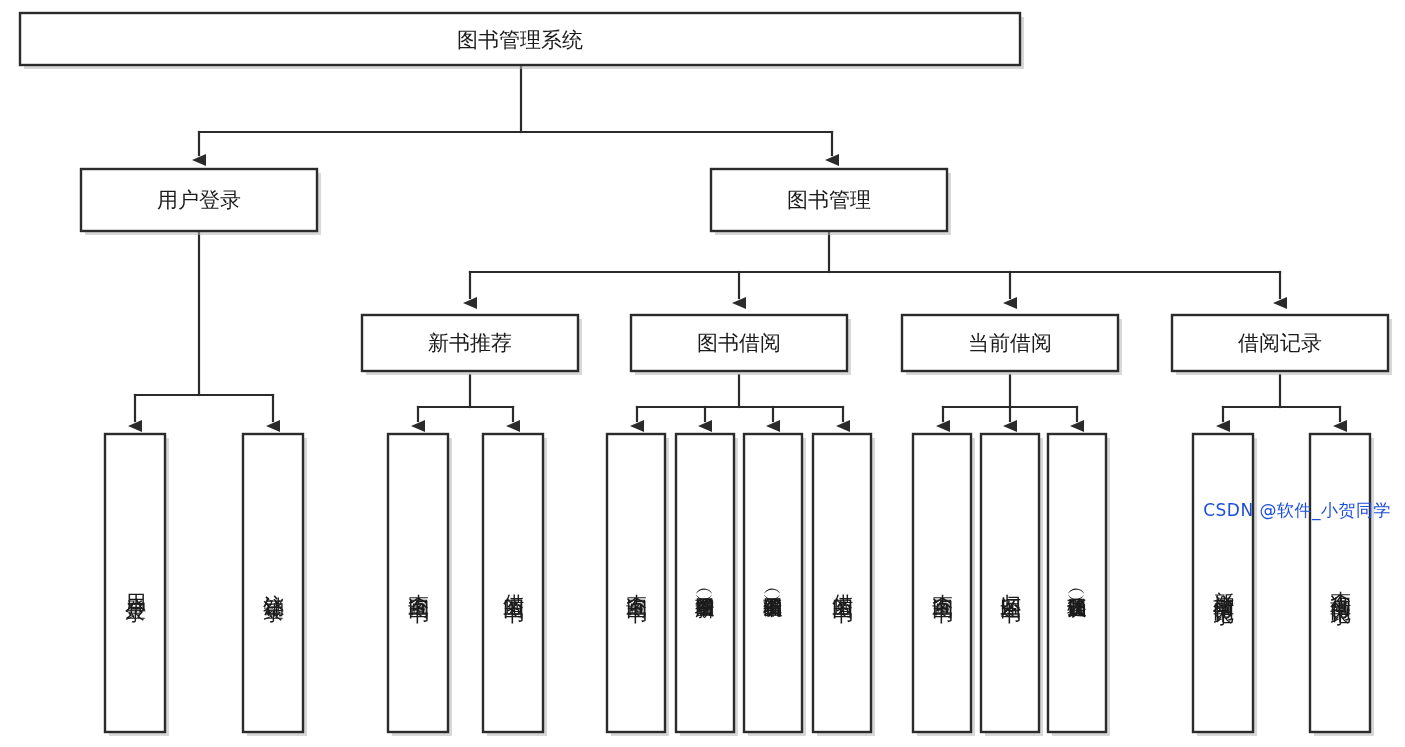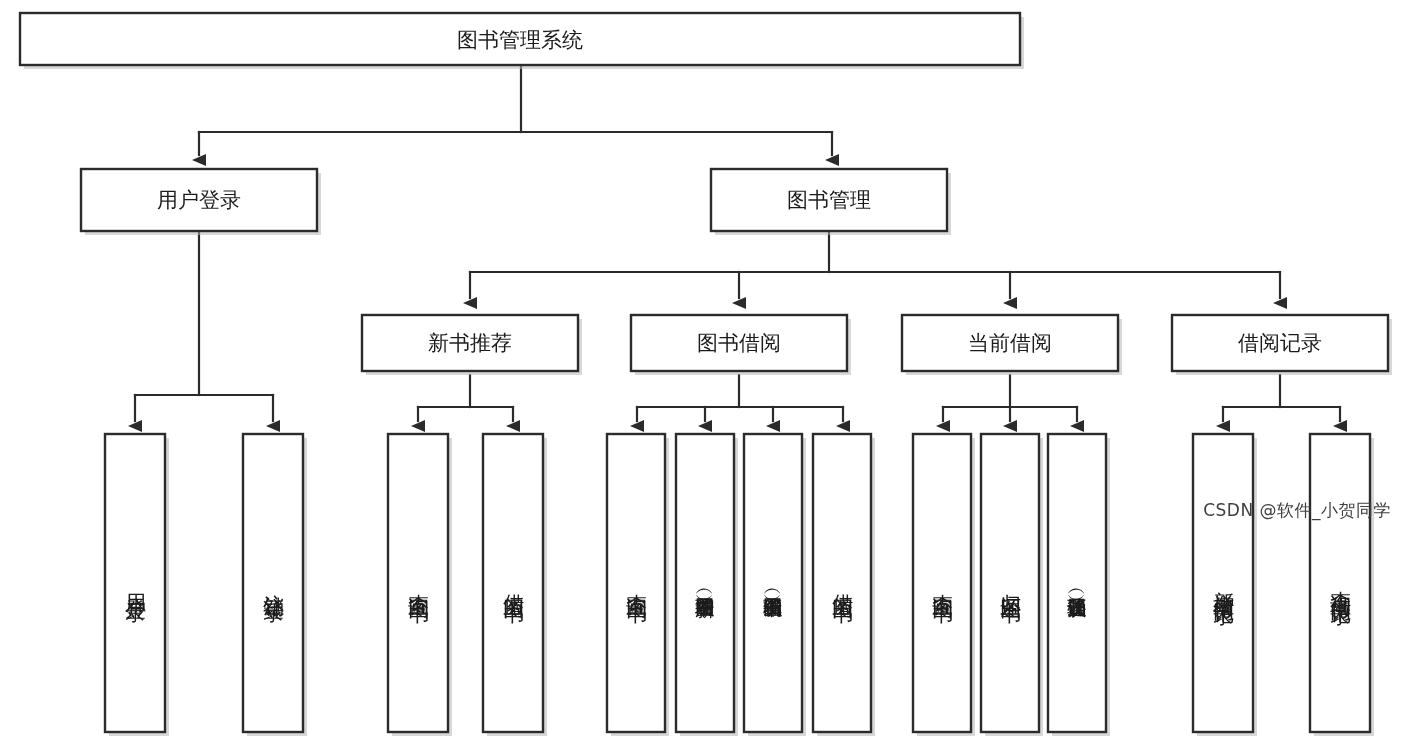--- a/index.html
+++ b/index.html
@@ -63,21 +63,21 @@
     text-align: center;
     white-space: nowrap;
     user-select: none;
   }
   .watermark {
     position: absolute;
     right: 14px;
     bottom: 4px;
     font-family: "DejaVu Sans", "Liberation Sans", sans-serif;
     font-size: 17px;
-    color: #404040;
+    color: #1d4ed8;
     letter-spacing: 0.5px;
     white-space: nowrap;
   }
 </style>
 </head>
 <body>
 
 <div id="diagram-root">
 
   <svg class="flow" viewBox="0 0 1405 747">

